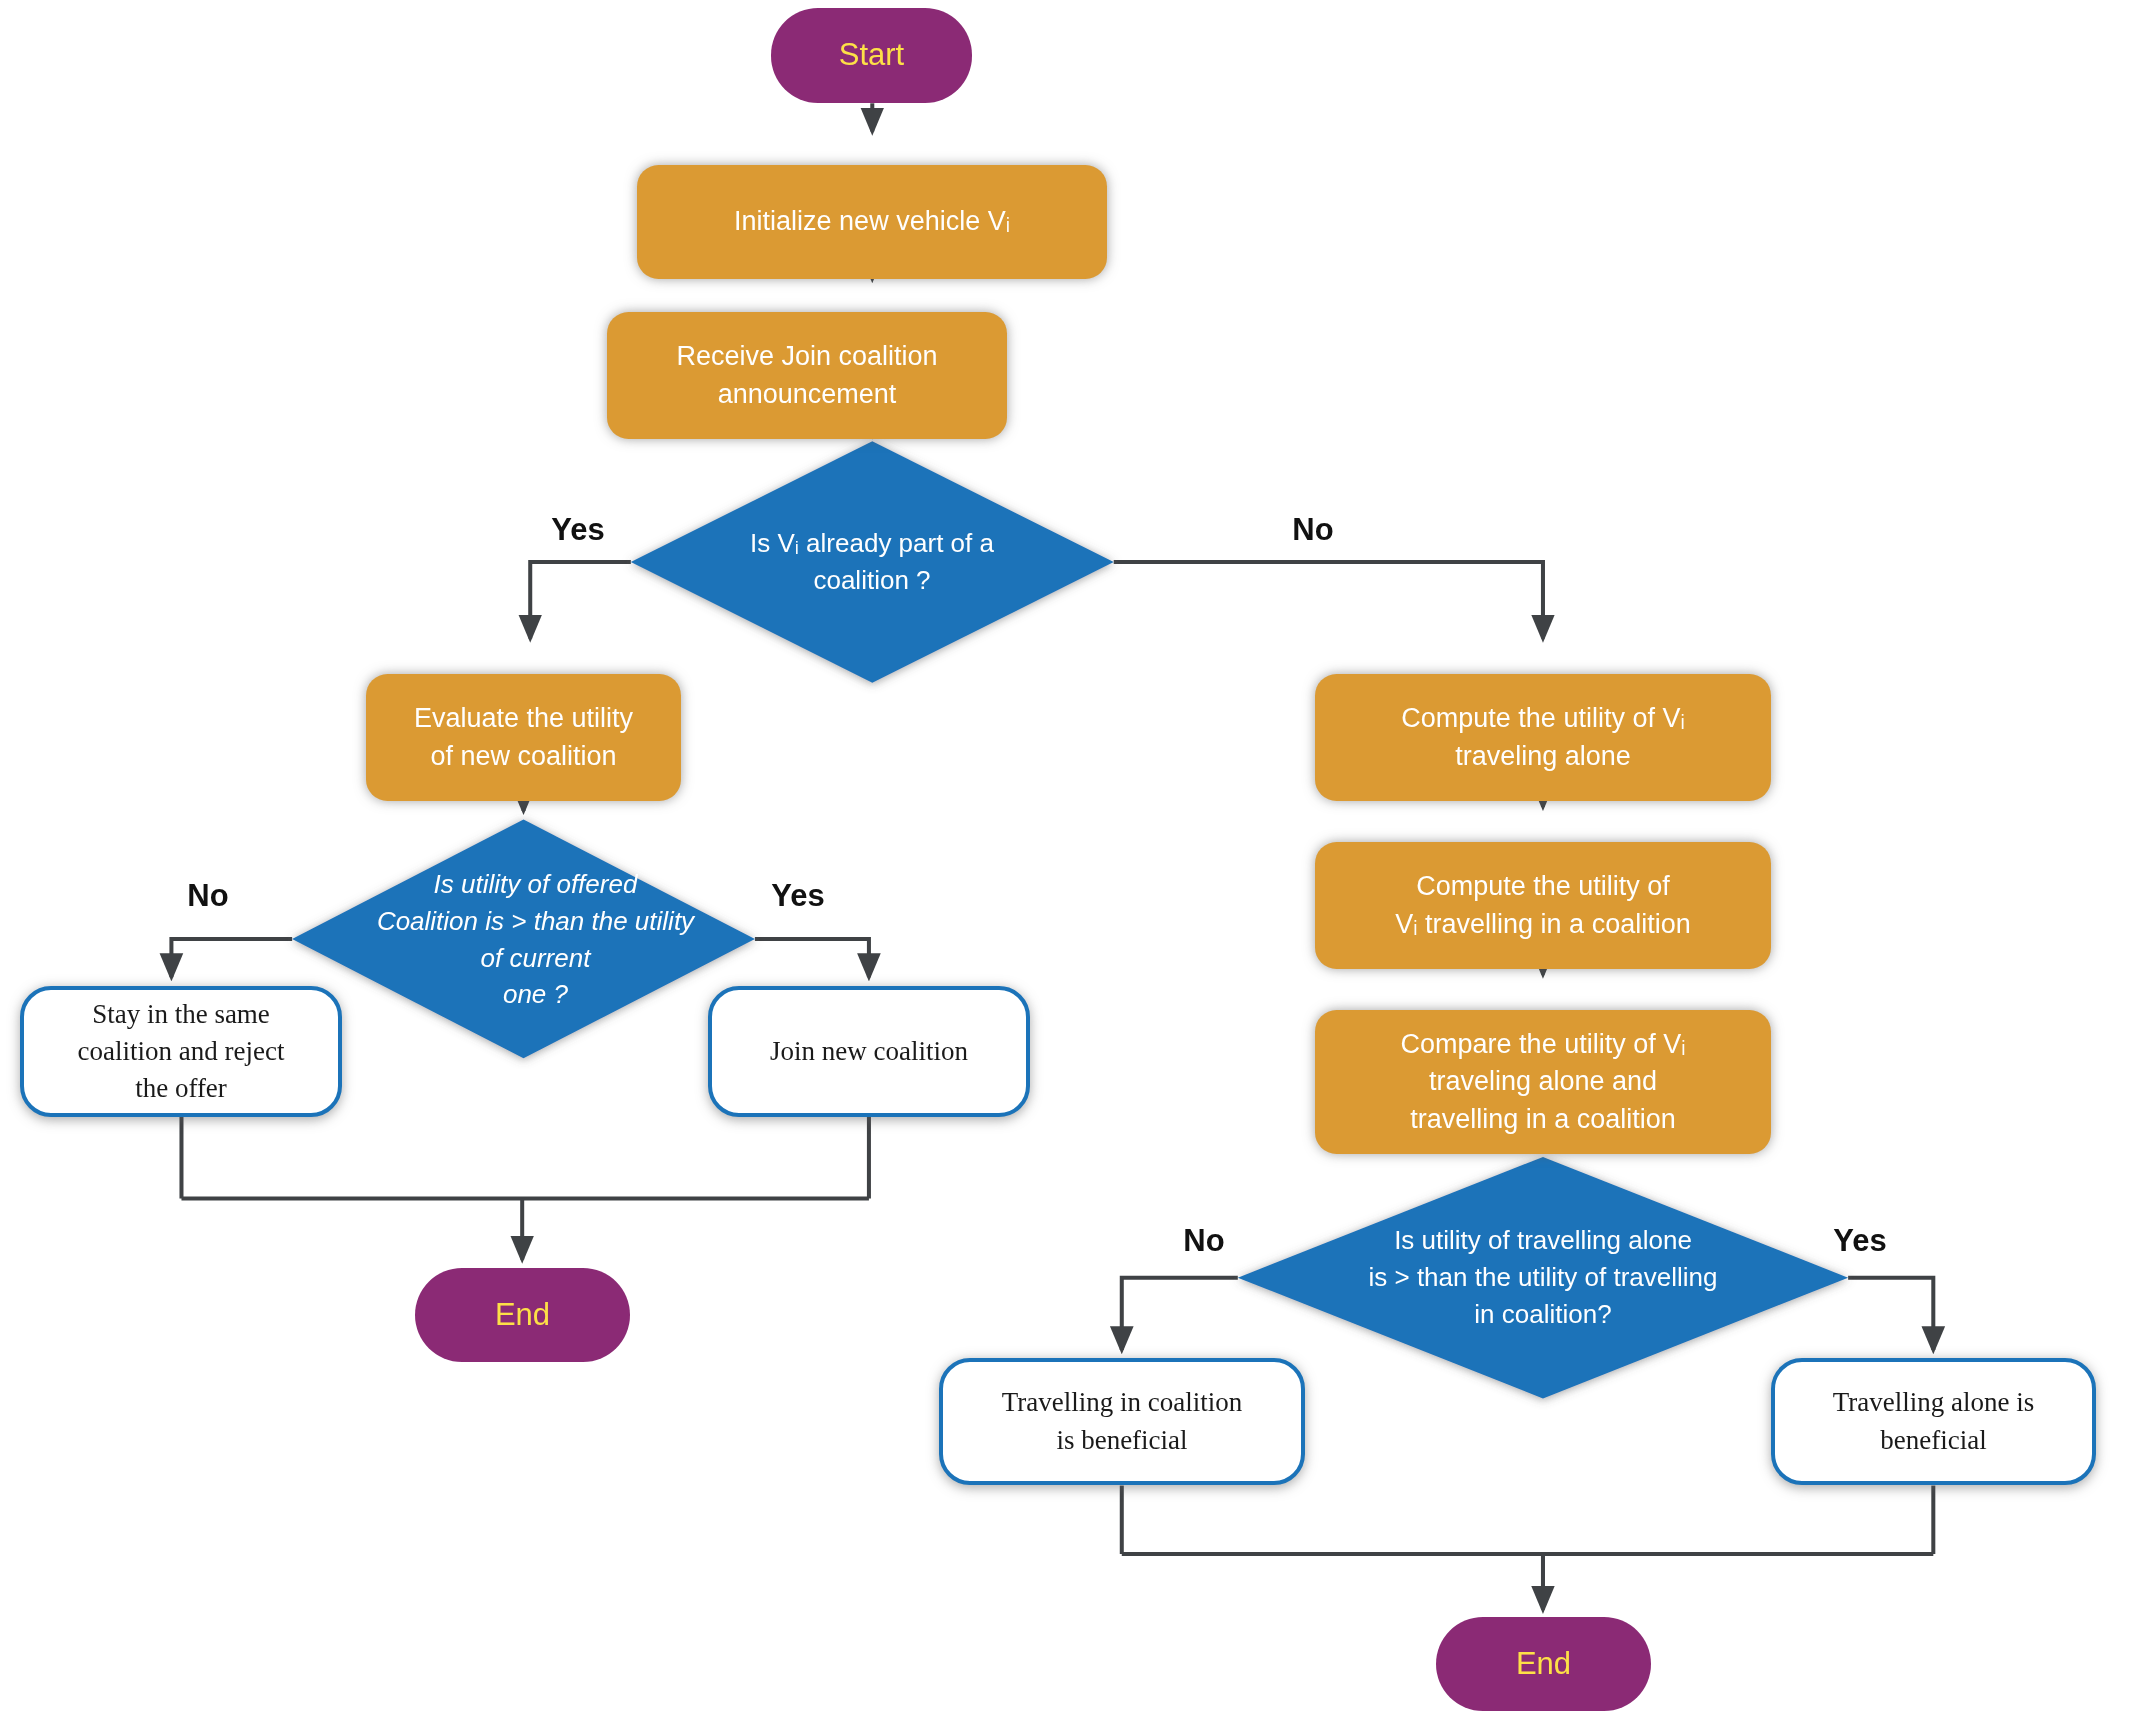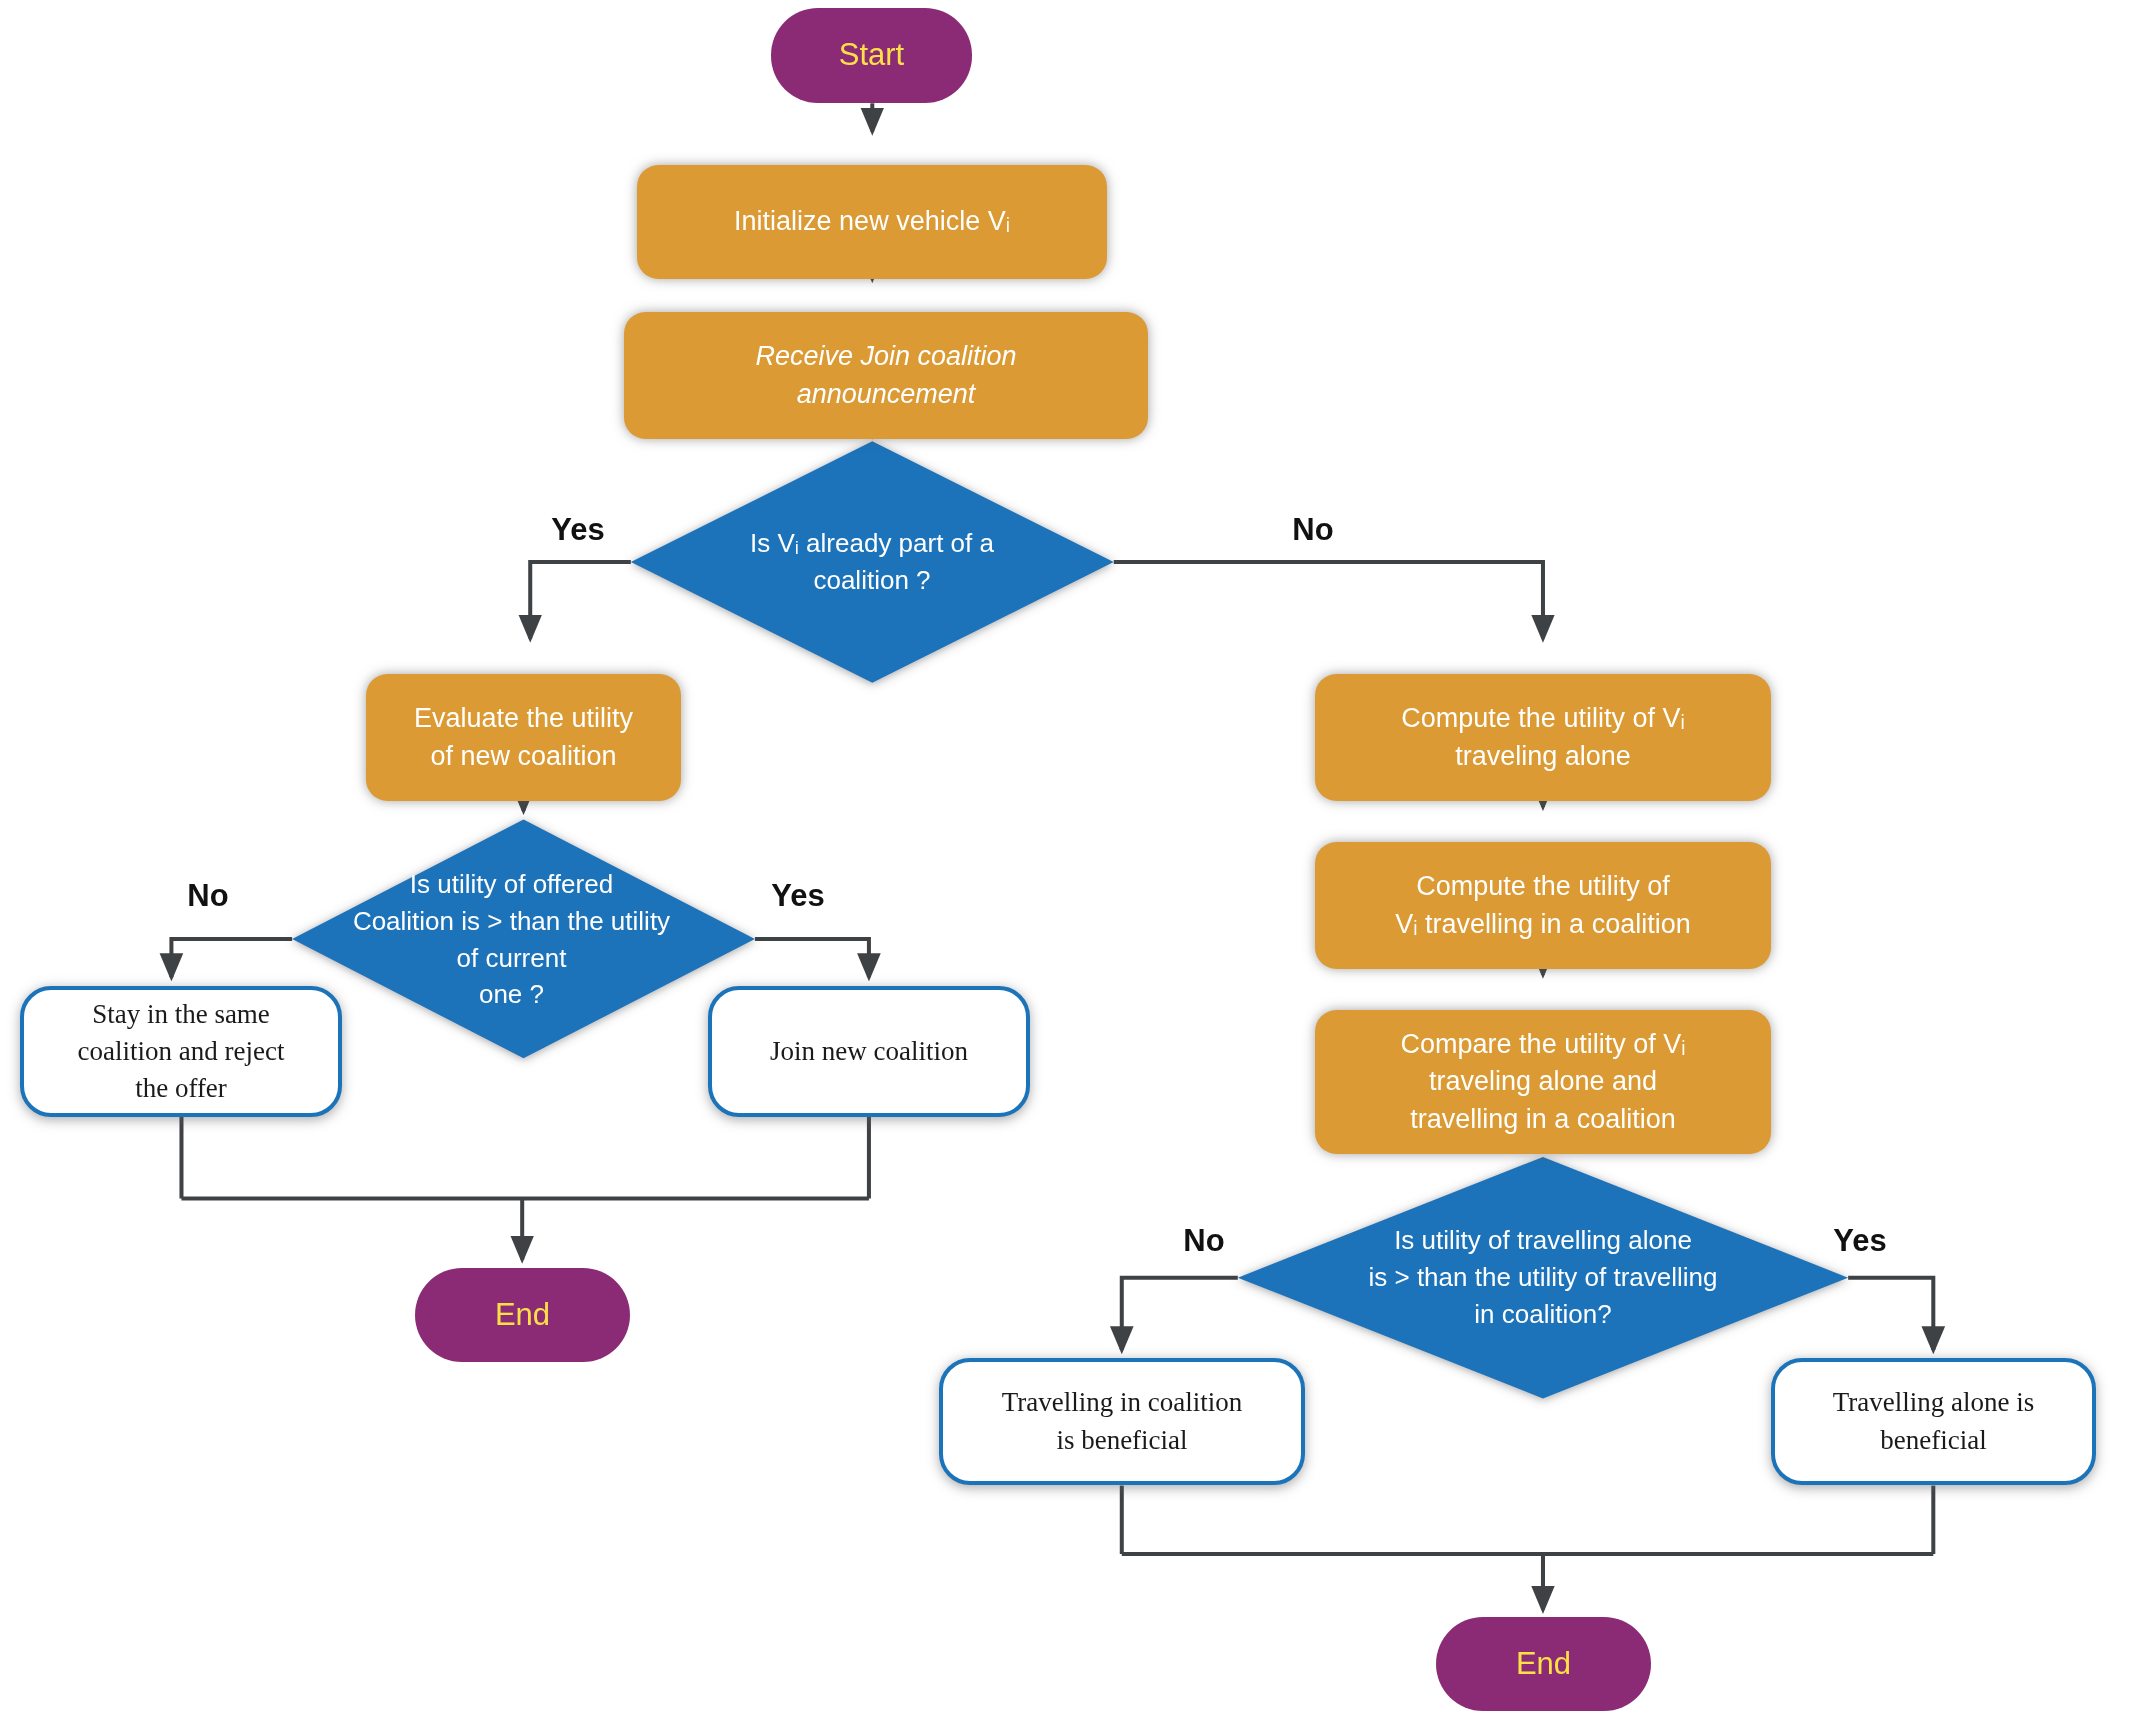--- a/index.html
+++ b/index.html
@@ -105,35 +105,35 @@
       <polygon points="780,1222 1125,1400 780,1578 435,1400"></polygon>
       <polygon points="2300,1725 2755,1905 2300,2085 1845,1905"></polygon>
     </g>
   </svg>
 
   <div class="node term" style="left:771px;top:8px;width:201px;height:95px;">Start</div>
   <div class="node term" style="left:415px;top:1268px;width:215px;height:94px;">End</div>
   <div class="node term" style="left:1436px;top:1617px;width:215px;height:94px;">End</div>
 
   <div class="node proc" style="left:637px;top:138px;width:470px;height:114px;">Initialize new vehicle Vᵢ</div>
-  <div class="node proc" style="left:624px;top:285px;width:524px;height:127px;font-style:italic;">Receive Join coalition
+  <div class="node proc" style="left:607px;top:285px;width:400px;height:127px;">Receive Join coalition
 announcement</div>
   <div class="node proc" style="left:366px;top:647px;width:315px;height:127px;text-align:center;">Evaluate the utility
 of new coalition</div>
   <div class="node proc" style="left:1315px;top:647px;width:456px;height:127px;">Compute the utility of Vᵢ
 traveling alone</div>
   <div class="node proc" style="left:1315px;top:815px;width:456px;height:127px;">Compute the utility of
 Vᵢ travelling in a coalition</div>
   <div class="node proc" style="left:1315px;top:983px;width:456px;height:144px;">Compare the utility of Vᵢ
 traveling alone and
 travelling in a coalition</div>
 
   <div class="dec-label" style="left:627px;top:441px;width:490px;height:241px;">Is Vᵢ already part of a
 coalition ?</div>
-  <div class="dec-label" style="left:280px;top:820px;width:463px;height:239px;">Is utility of offered
+  <div class="dec-label" style="left:304px;top:820px;width:463px;height:239px;font-style:italic;">Is utility of offered
 Coalition is &gt; than the utility
 of current
 one ?</div>
   <div class="dec-label" style="left:1238px;top:1157px;width:610px;height:241px;">Is utility of travelling alone
 is &gt; than the utility of travelling
 in coalition?</div>
 
   <div class="node result" style="left:20px;top:986px;width:322px;height:131px;">Stay in the same
 coalition and reject
 the offer</div>

